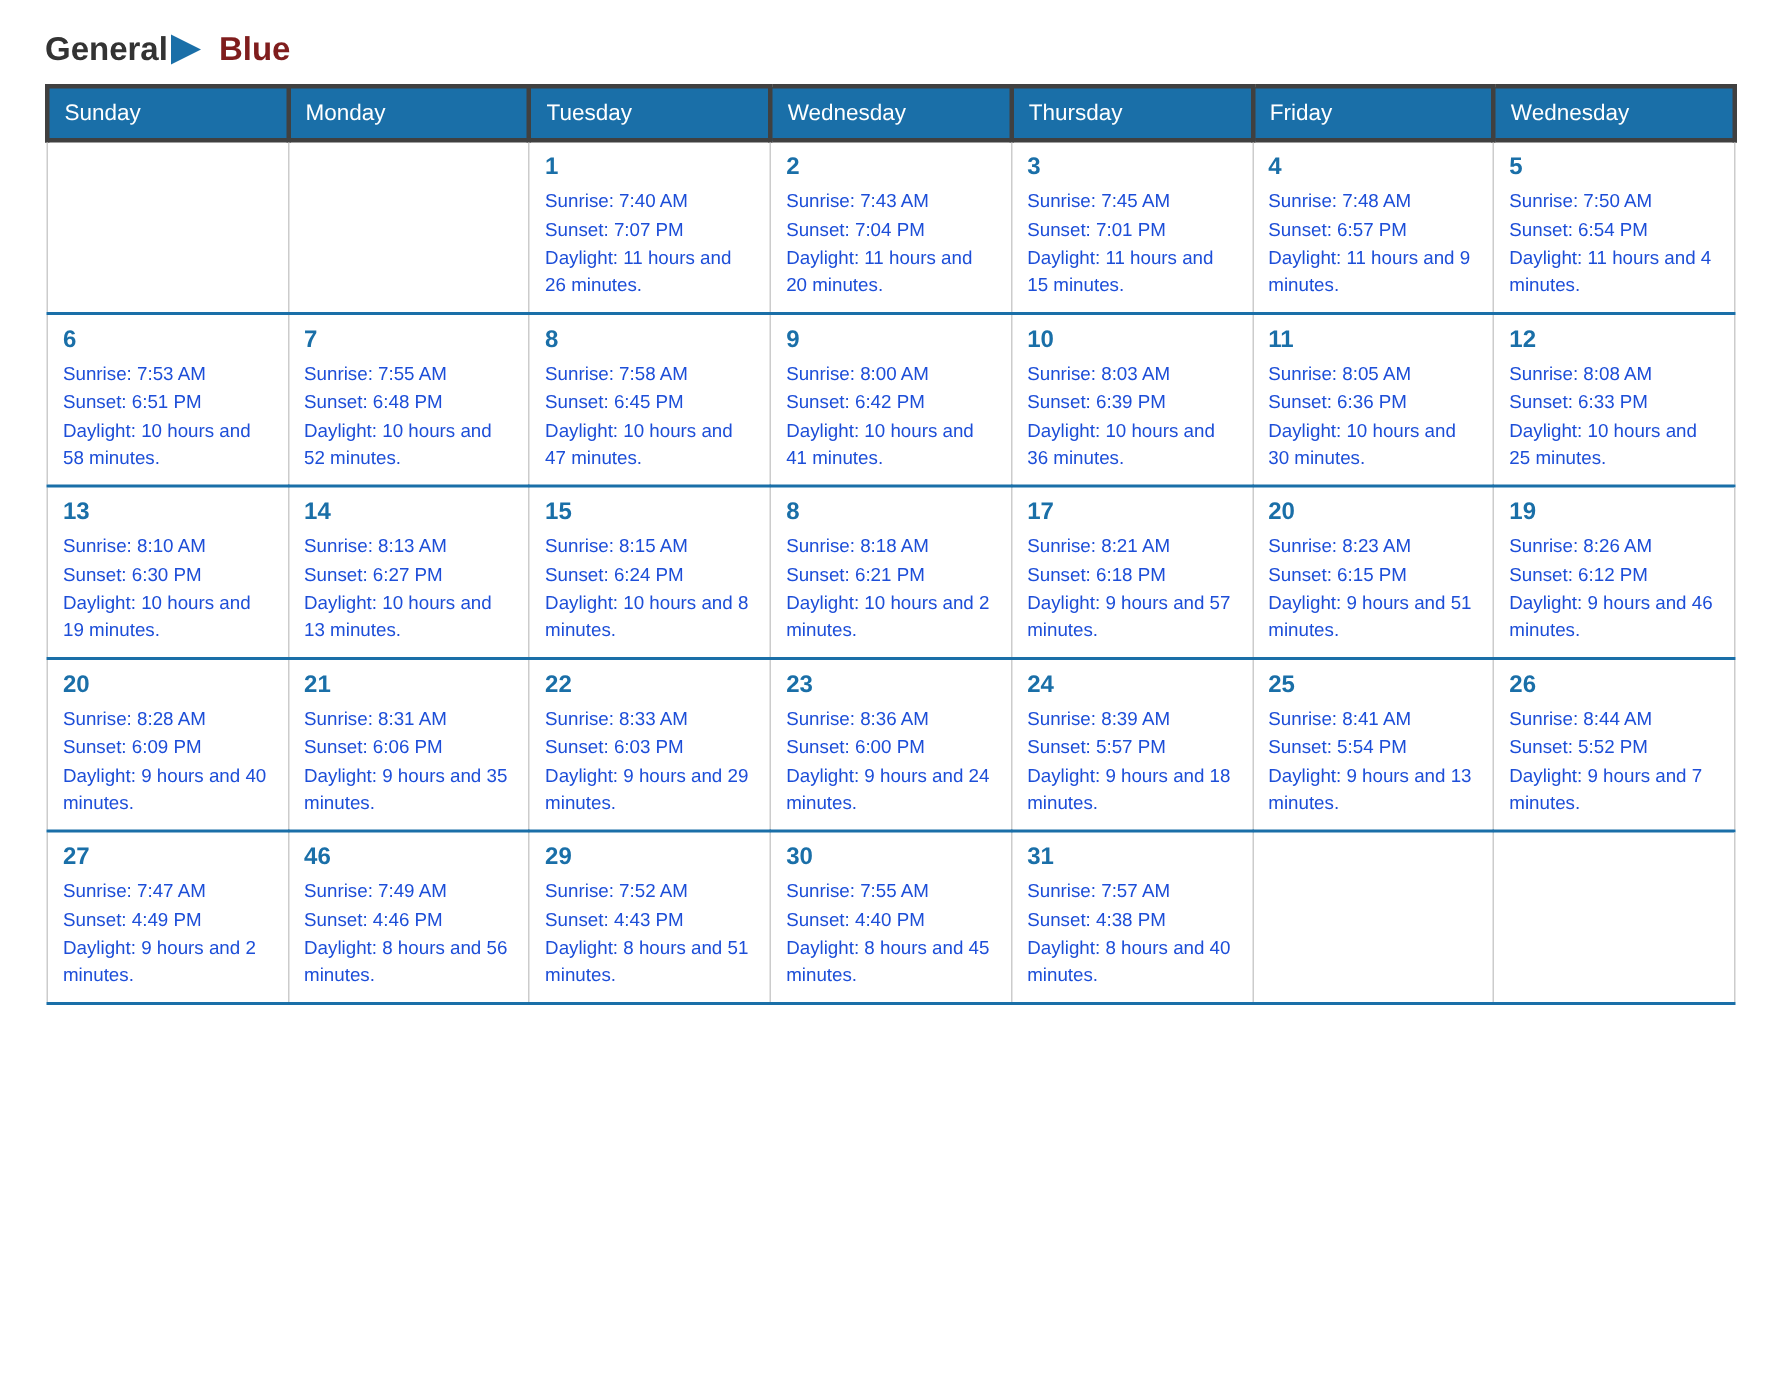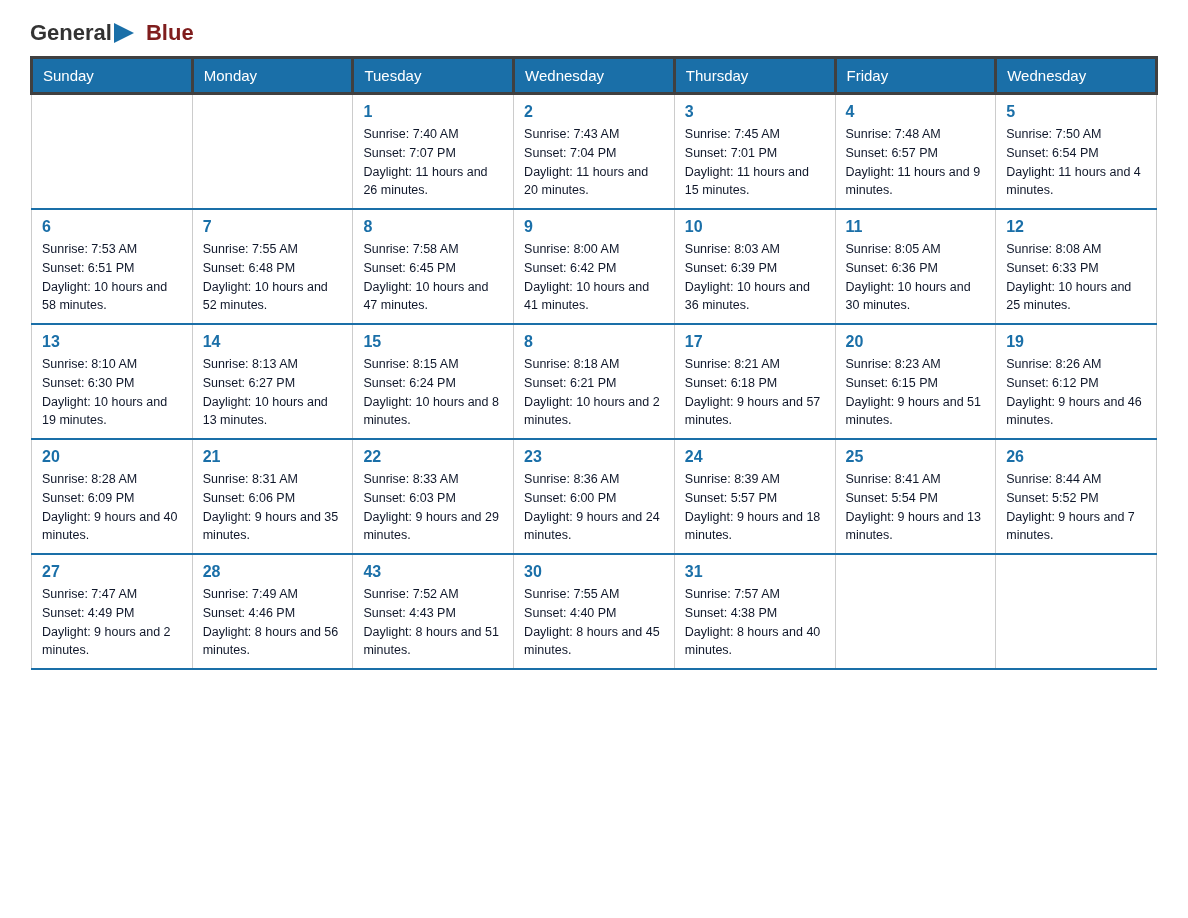--- a/index.html
+++ b/index.html
@@ -74,21 +74,21 @@
     }
     .day-number {
       font-size: 16px;
       font-weight: bold;
       color: #1a6fa8;
       display: block;
       margin-bottom: 4px;
     }
     .day-info {
       font-size: 12.5px;
-      color: #0f172a;
+      color: #1d4ed8;
       line-height: 1.5;
     }
     tbody tr {
       border-bottom: 2px solid #1a6fa8;
     }
     tbody td:first-child {
       border-left: 1px solid #ccc;
     }
     .empty-cell {
       background: #fff;
@@ -238,25 +238,25 @@
           <span class="day-number">26</span>
           <div class="day-info">Sunrise: 8:44 AM<br>Sunset: 5:52 PM<br>Daylight: 9 hours and 7 minutes.</div>
         </td>
       </tr>
       <tr>
         <td>
           <span class="day-number">27</span>
           <div class="day-info">Sunrise: 7:47 AM<br>Sunset: 4:49 PM<br>Daylight: 9 hours and 2 minutes.</div>
         </td>
         <td>
-          <span class="day-number">28</span>
+          <span class="day-number">46</span>
           <div class="day-info">Sunrise: 7:49 AM<br>Sunset: 4:46 PM<br>Daylight: 8 hours and 56 minutes.</div>
         </td>
         <td>
-          <span class="day-number">43</span>
+          <span class="day-number">29</span>
           <div class="day-info">Sunrise: 7:52 AM<br>Sunset: 4:43 PM<br>Daylight: 8 hours and 51 minutes.</div>
         </td>
         <td>
           <span class="day-number">30</span>
           <div class="day-info">Sunrise: 7:55 AM<br>Sunset: 4:40 PM<br>Daylight: 8 hours and 45 minutes.</div>
         </td>
         <td>
           <span class="day-number">31</span>
           <div class="day-info">Sunrise: 7:57 AM<br>Sunset: 4:38 PM<br>Daylight: 8 hours and 40 minutes.</div>
         </td>

